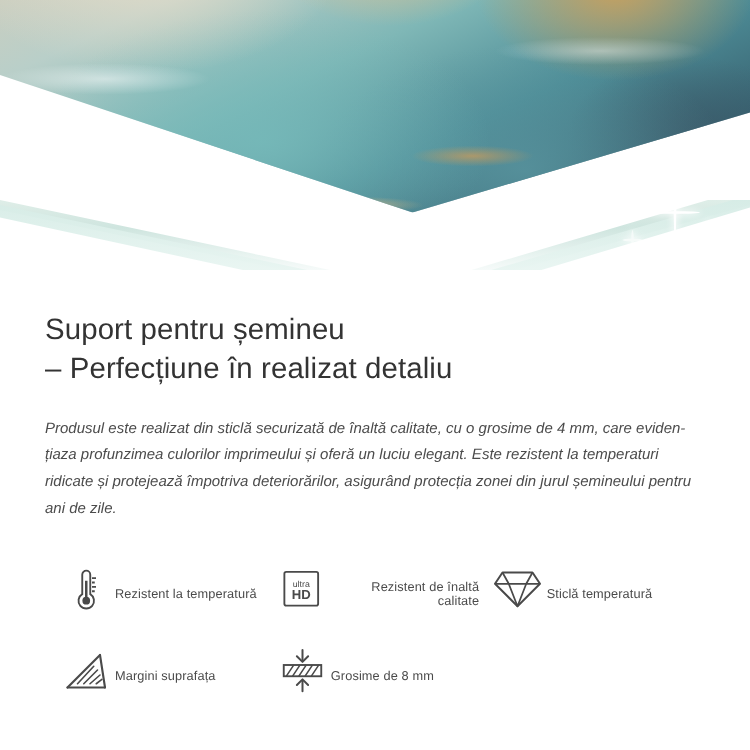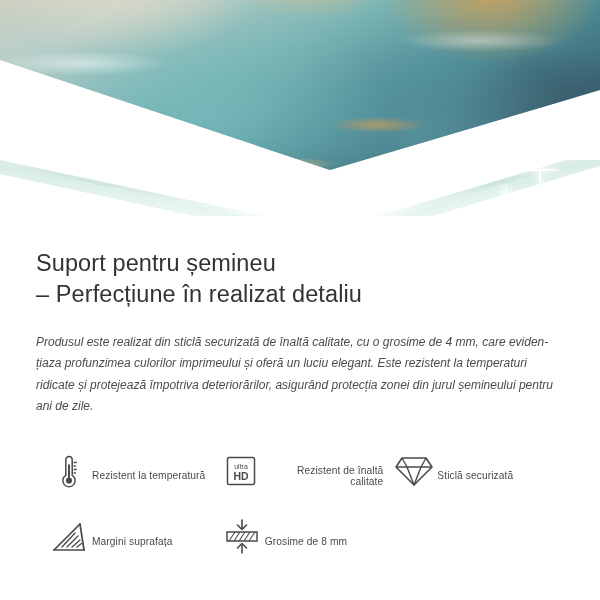--- a/index.html
+++ b/index.html
@@ -213,21 +213,21 @@
 
 
       <div class="feature">
         <span class="feature-icon">
           <svg width="40" height="34" viewBox="0 0 40 34">
             <path d="M8 4 H32 L38 13 L20 31 L2 13 Z" fill="none" stroke="#4a4a4a" stroke-width="1.6" stroke-linejoin="round"></path>
             <path d="M2 13 H38" stroke="#4a4a4a" stroke-width="1.4"></path>
             <path d="M8 4 L13 13 L20 31 L27 13 L32 4" fill="none" stroke="#4a4a4a" stroke-width="1.4" stroke-linejoin="round"></path>
           </svg>
         </span>
-        <span class="feature-label">Sticlă securizată</span>
+        <span class="feature-label">Sticlă temperatură</span>
       </div>
 
       <div class="feature">
         <span class="feature-icon">
           <svg width="38" height="34" viewBox="0 0 38 34">
             <path d="M4 30 L30 4" stroke="#4a4a4a" stroke-width="1.7" stroke-linecap="round"></path>
             <path d="M4 30 L34 30" stroke="#4a4a4a" stroke-width="1.7" stroke-linecap="round"></path>
             <path d="M30 4 L34 30" stroke="#4a4a4a" stroke-width="1.7" stroke-linecap="round"></path>
             <path d="M12 27 L25 13 M17 27 L28 16 M22 27 L30 20 M27 27 L31.5 23.5" stroke="#4a4a4a" stroke-width="1.3" stroke-linecap="round"></path>
           </svg>

